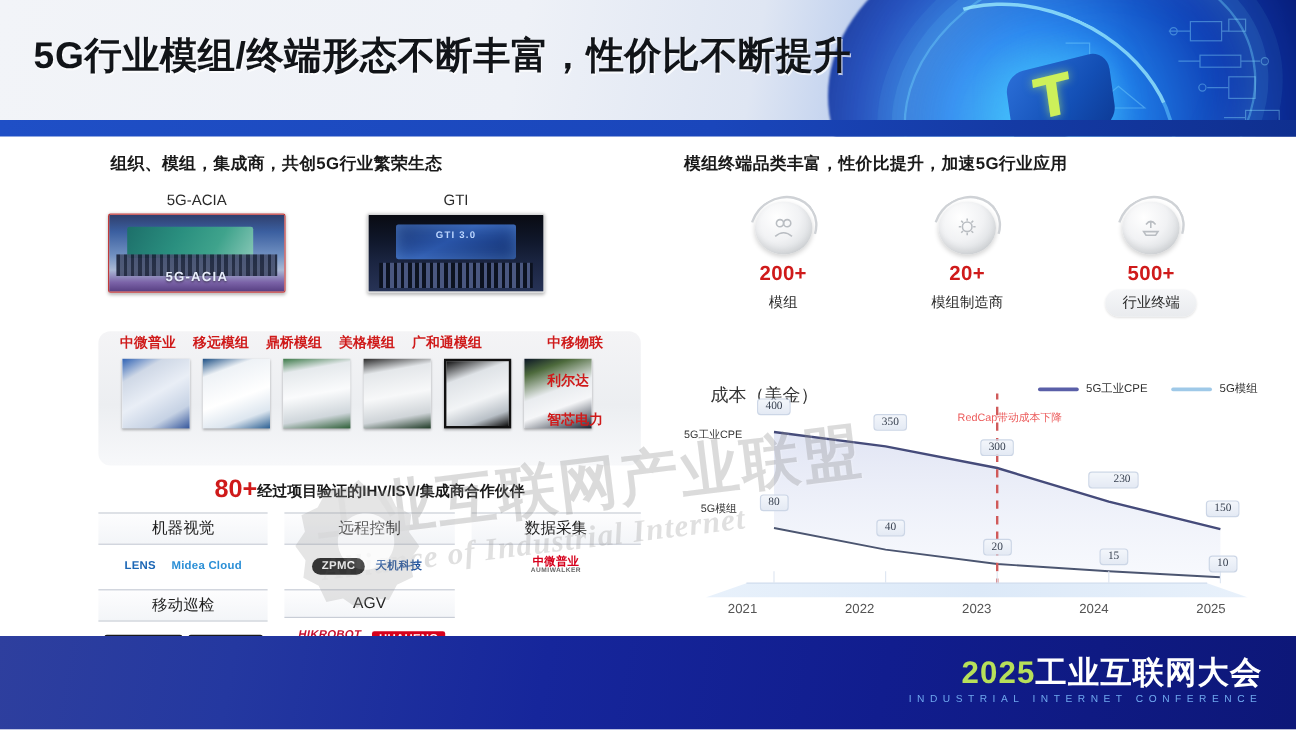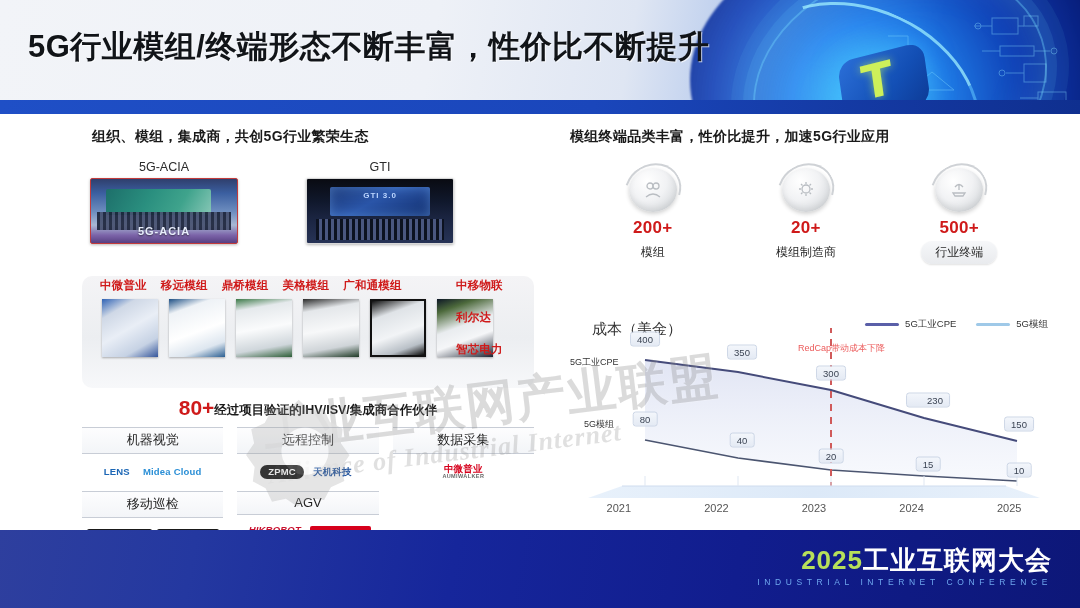--- a/index.html
+++ b/index.html
@@ -268,21 +268,21 @@
   .chart-svg { position: absolute; left: 0; top: 10px; }
   .redcap-note {
     position: absolute; left: 228px; top: 24px;
     font-size: 9px; color: #ec5b5b; white-space: nowrap;
   }
   .dlabel {
     position: absolute; transform: translate(-50%,-50%);
     font-size: 9.5px; color: #3b4453;
     background: linear-gradient(180deg,#f3f6fb,#e4eaf4);
     border: 1px solid #ccd6e6; border-radius: 3px;
-    padding: 1px 6px; white-space: nowrap;
+    padding: 1px 6px; white-space: nowrap; font-family: Liberation Serif, serif;
   }
   .xaxis {
     position: absolute; left: 0; bottom: 0; width: 488px;
     display: flex; justify-content: space-around;
     font-size: 11px; color: #555;
   }
   .xaxis span { width: 20%; text-align: center; }
 
   
   .footer {

